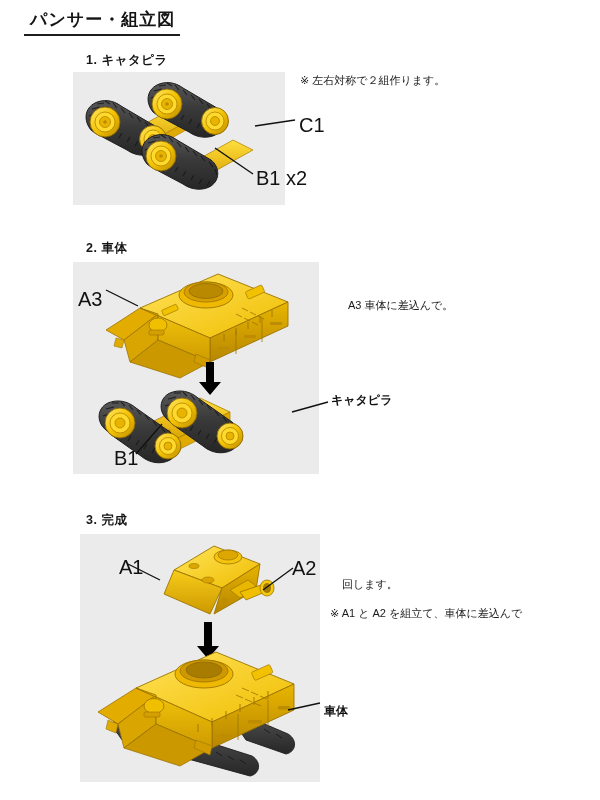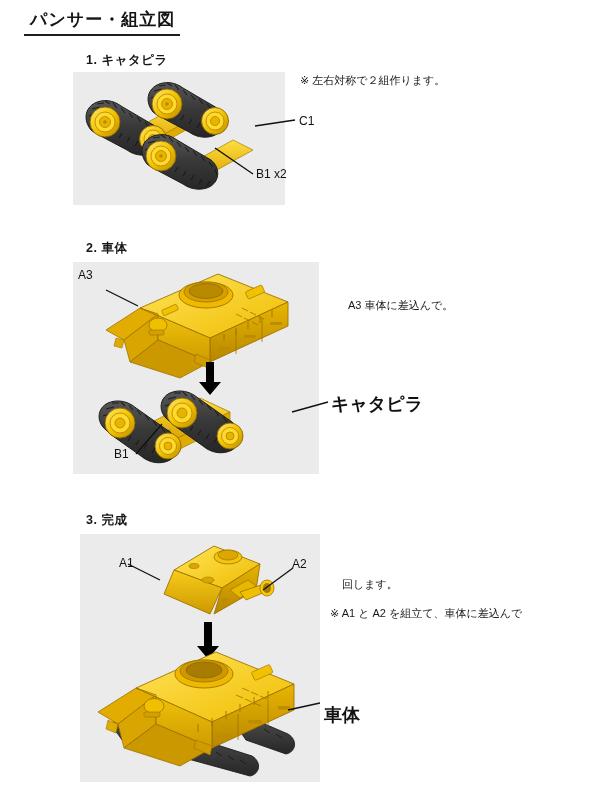--- a/index.html
+++ b/index.html
@@ -27,25 +27,25 @@
   .panel{
     position:absolute;background:#ebebeb;
   }
 
   .note{
     position:absolute;font-size:11px;line-height:16px;color:#1a1a1a;
     white-space:pre;font-weight:400;
   }
 
   .lbl{
-    position:absolute;font-size:12px;color:#111;white-space:nowrap;
+    position:absolute;font-size:20px;color:#111;white-space:nowrap;
     font-family:"Liberation Sans","DejaVu Sans",sans-serif;
   }
   .lbl-big{
-    position:absolute;font-size:18px;font-weight:700;color:#111;white-space:nowrap;
+    position:absolute;font-size:12px;font-weight:700;color:#111;white-space:nowrap;
   }
 
   svg{display:block;overflow:visible;}
   .art{position:absolute;}
   .lead{position:absolute;}
 </style>
 </head>
 <body>
 
 <div class="page">
@@ -355,21 +355,21 @@
         <ellipse cx="28" cy="37" rx="15" ry="15" fill="url(#yRad1)" stroke="#8c6700" stroke-width="0.9"></ellipse>
         <ellipse cx="28" cy="37" rx="10" ry="10" fill="#ffd92b" stroke="#b48500" stroke-width="0.8"></ellipse>
         <ellipse cx="28" cy="37" rx="5" ry="5" fill="#e9b400" stroke="#a87c00" stroke-width="0.7"></ellipse>
         <ellipse cx="76" cy="60" rx="13" ry="13" fill="url(#yRad1)" stroke="#8c6700" stroke-width="0.9"></ellipse>
         <ellipse cx="76" cy="60" rx="8.5" ry="8.5" fill="#ffd92b" stroke="#b48500" stroke-width="0.8"></ellipse>
         <ellipse cx="76" cy="60" rx="4" ry="4" fill="#e9b400" stroke="#a87c00" stroke-width="0.7"></ellipse>
       </g>
     </svg>
   </div>
 
-  <div class="lbl" style="left:78px;top:268px;">A3</div>
+  <div class="lbl" style="left:78px;top:288px;">A3</div>
   <div class="lead" style="left:106px;top:288px;">
     <svg width="40" height="22">
         <line x1="0" y1="2" x2="32" y2="18" stroke="#111" stroke-width="1.3"></line>
       </svg>
   </div>
 
   <div class="lead" style="left:292px;top:400px;">
     <svg width="44" height="16">
         <line x1="0" y1="12" x2="36" y2="2" stroke="#111" stroke-width="1.4"></line>
       </svg>

